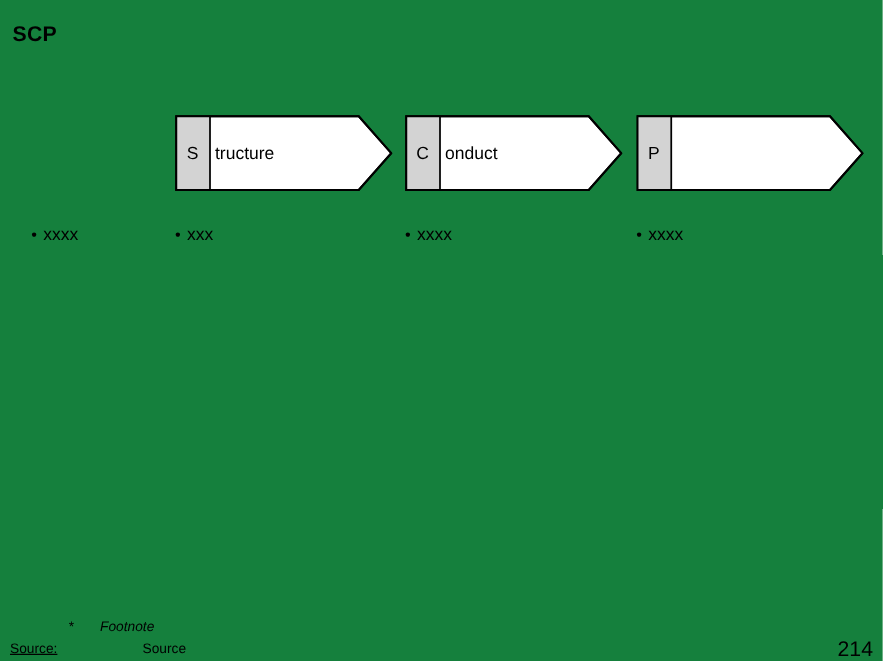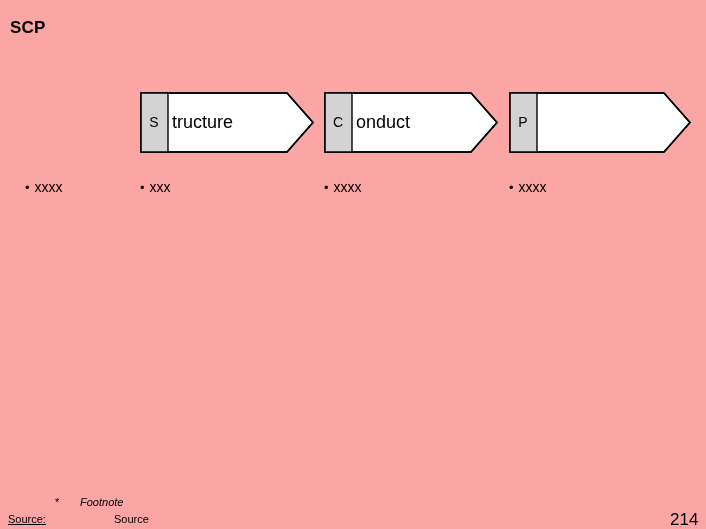--- a/index.html
+++ b/index.html
@@ -15,21 +15,21 @@
     overflow: hidden;
     font-family: "Liberation Sans", sans-serif;
     color: #000000;
   }
 
   .slide {
     position: absolute;
     left: 0; top: 0;
     width: 706px;
     height: 529px;
-    background: #fca5a5;
+    background: #15803d;
   }
 
   
   .slide-title {
     position: absolute;
     left: 10px;
     top: 18px;
     font-size: 17px;
     font-weight: bold;
     letter-spacing: 0.2px;
@@ -92,21 +92,21 @@
     line-height: 17px;
     z-index: 3;
   }
   .arrow .arrow-rest {
     position: absolute;
     left: 32px;
     top: 0px;
     height: 61px;
     display: flex;
     align-items: center;
-    font-size: 18px;
+    font-size: 14px;
     line-height: 17px;
     white-space: nowrap;
     z-index: 3;
   }
 
   
   .bullet {
     position: absolute;
     top: 180px;
     font-size: 12px;

